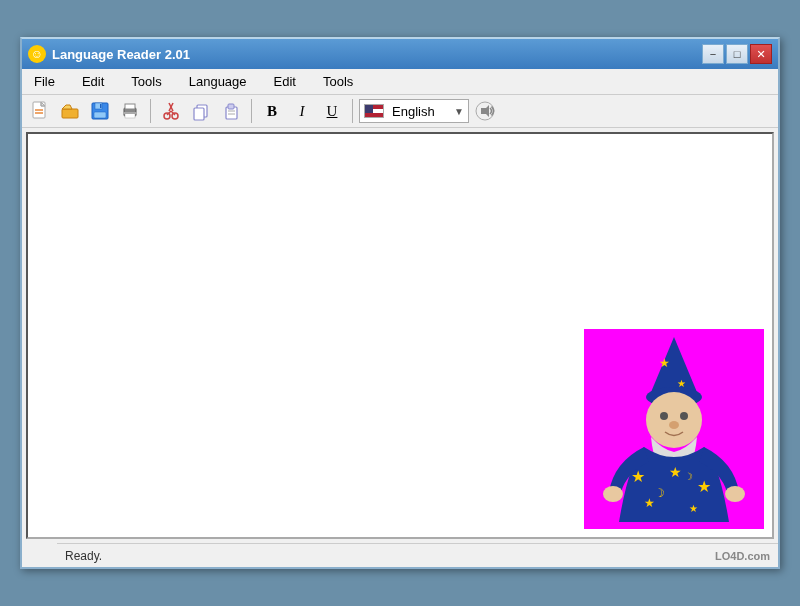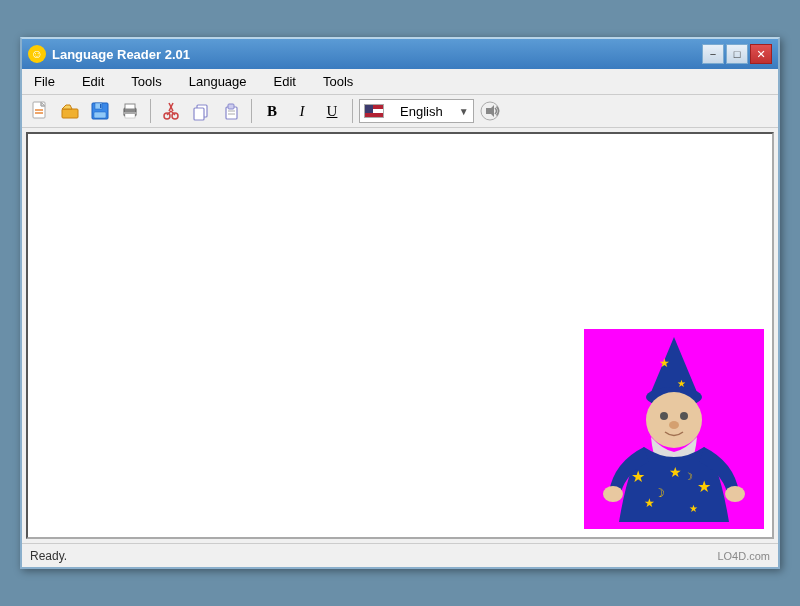--- a/index.html
+++ b/index.html
@@ -119,21 +119,21 @@
     .toolbar-underline {
       text-decoration: underline;
       font-family: serif;
     }
     .language-select {
       display: flex;
       align-items: center;
       border: 1px solid #aaa;
       background: white;
       padding: 2px 4px;
-      gap: 16px;
+      gap: 8px;
       cursor: pointer;
       min-width: 110px;
       height: 24px;
     }
     .flag-icon {
       width: 20px;
       height: 14px;
       background: linear-gradient(to bottom, #b22234 33%, white 33%, white 66%, #b22234 66%);
       border: 1px solid #aaa;
       position: relative;
@@ -206,29 +206,30 @@
       z-index: 2;
     }
     .status-bar {
       background: #f0f0f0;
       border-top: 1px solid #ccc;
       padding: 2px 8px;
       display: flex;
       align-items: center;
       justify-content: space-between;
       height: 24px;
+      margin-left: 35px;
     }
     .status-text {
       font-size: 12px;
       color: #333;
     }
     .status-logo {
       font-size: 11px;
       color: #888;
-      font-weight: normal;
+      font-weight: bold;
     }
   </style>
 </head>
 <body>
 
 <div class="window">
 
   <div class="title-bar">
     <div class="title-bar-left">
       <div class="title-icon">

